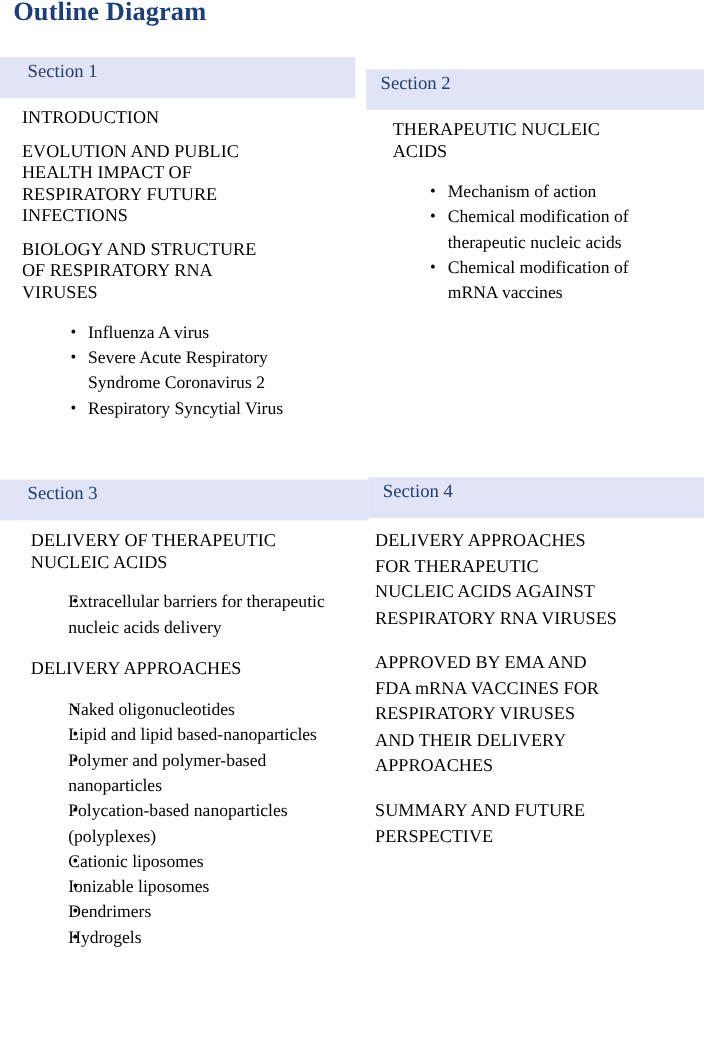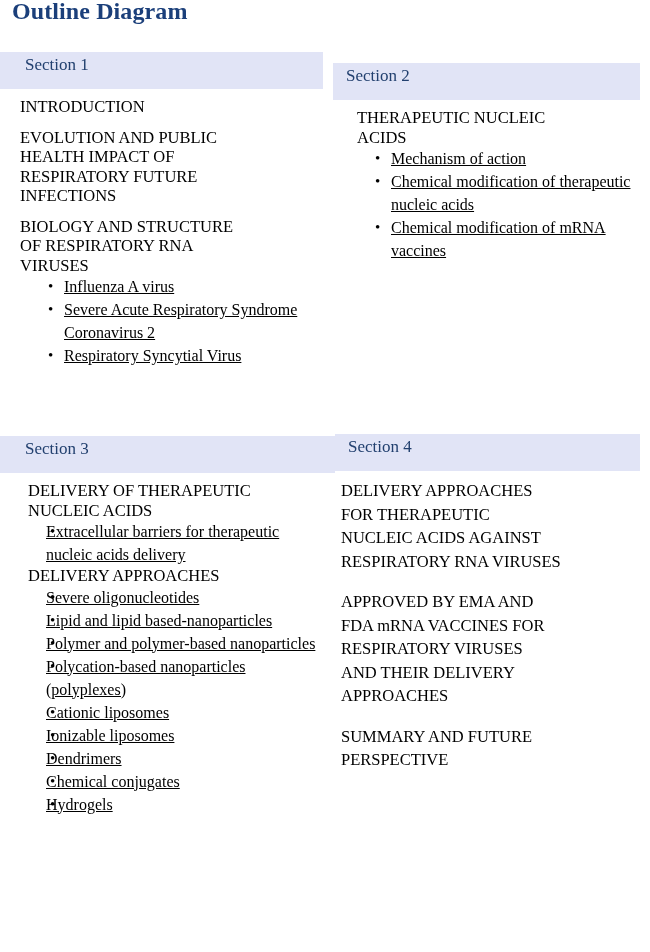--- a/index.html
+++ b/index.html
@@ -56,23 +56,22 @@
   .heading-block {
     margin-bottom: 11px;
   }
 
   .heading-block.tight {
     margin-bottom: 0;
   }
 
   ul.bullets {
     list-style: none;
-    margin: 0;
+    margin: 16px;
     padding: 0;
-    text-decoration: underline;
   }
 
   ul.bullets li {
     position: relative;
     font-size: 16px;
     line-height: 23px;
     padding-left: 64px;
     padding-right: 6px;
   }
 
@@ -159,28 +158,27 @@
         <div class="heading-line">DELIVERY OF THERAPEUTIC</div>
         <div class="heading-line">NUCLEIC ACIDS</div>
       </div>
       <ul class="bullets">
         <li>Extracellular barriers for therapeutic nucleic acids delivery</li>
       </ul>
       <div class="heading-block tight">
         <div class="heading-line">DELIVERY APPROACHES</div>
       </div>
       <ul class="bullets">
-        <li>Severe oligonucleotides</li>
+        <li>Naked oligonucleotides</li>
         <li>Lipid and lipid based-nanoparticles</li>
         <li>Polymer and polymer-based nanoparticles</li>
         <li>Polycation-based nanoparticles (polyplexes)</li>
         <li>Cationic liposomes</li>
         <li>Ionizable liposomes</li>
         <li>Dendrimers</li>
-        <li>Chemical conjugates</li>
         <li>Hydrogels</li>
       </ul>
     </div>
 </div>
 
 <div class="panel" id="panel-s4">
   <div class="section-header">Section 4</div>
   <div class="section-body body-pad-top">
       <div class="heading-block">
         <div class="heading-line">DELIVERY APPROACHES</div>

